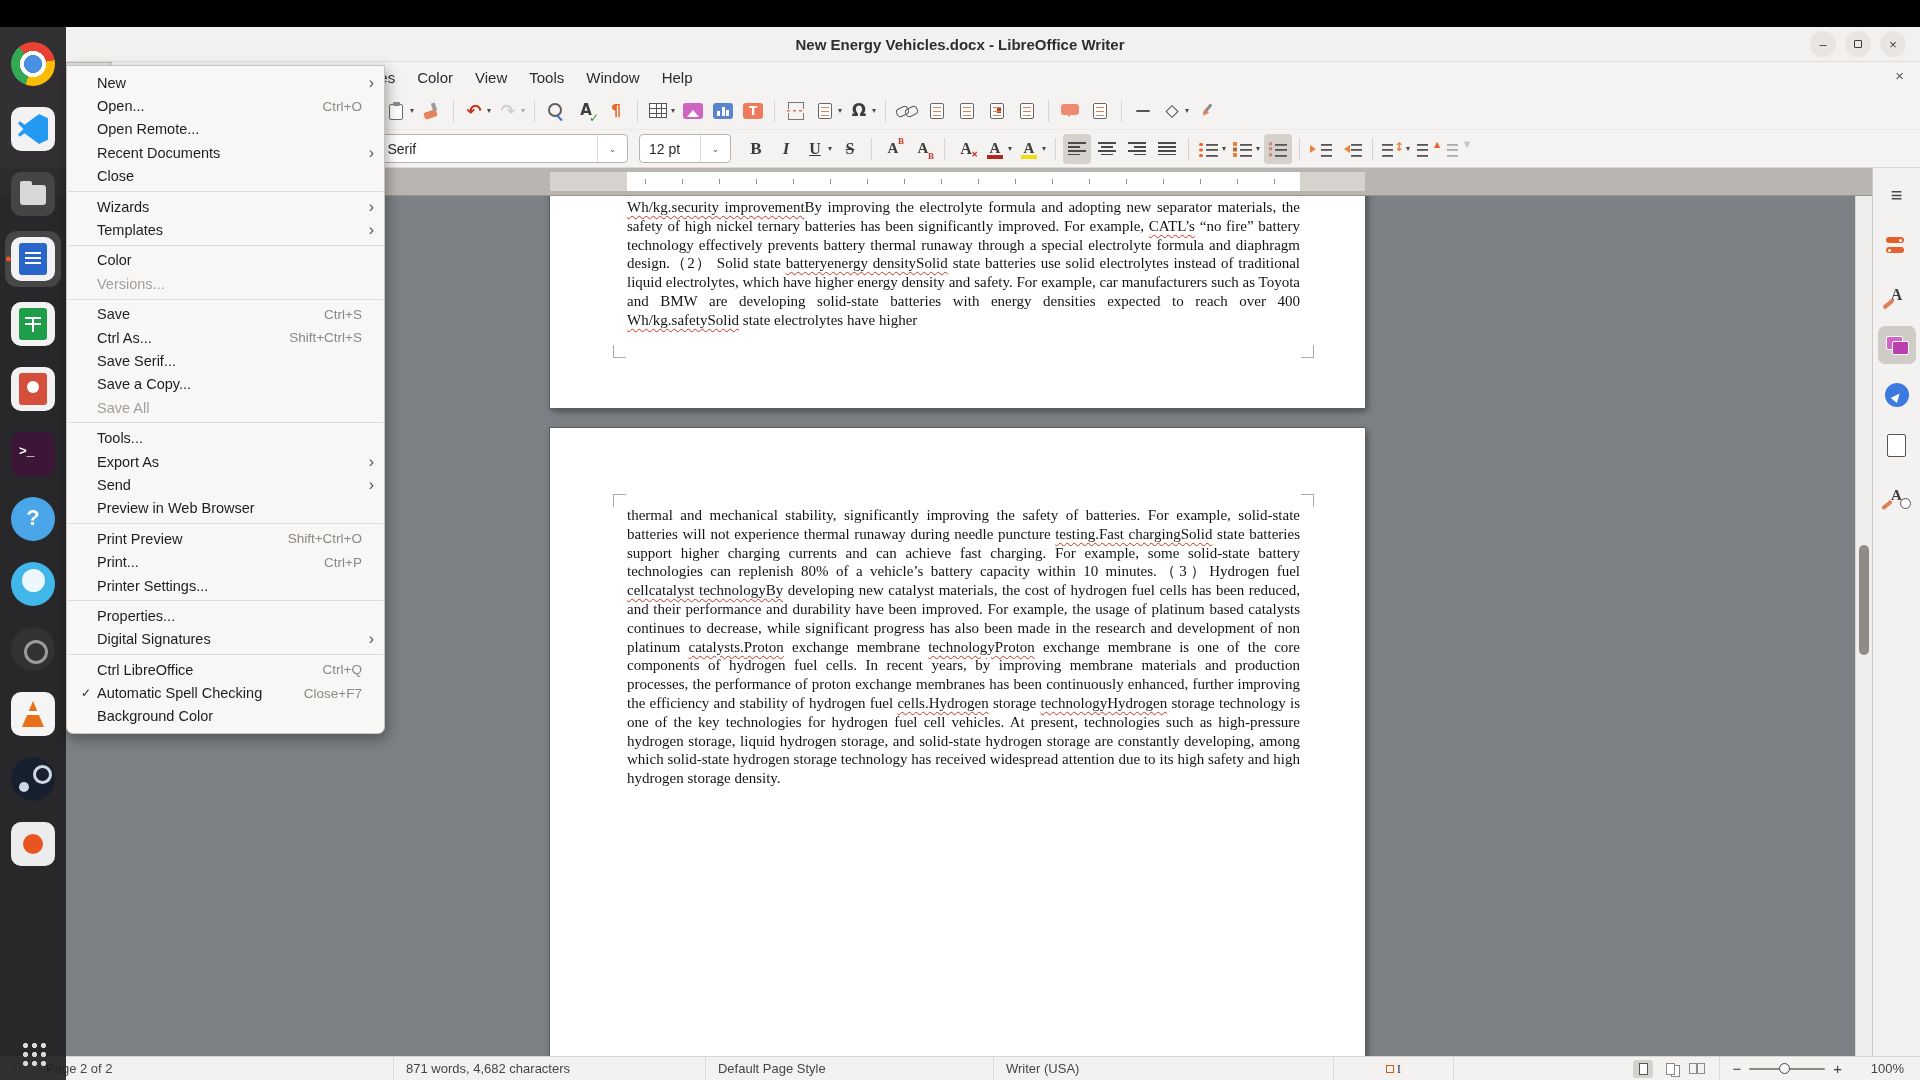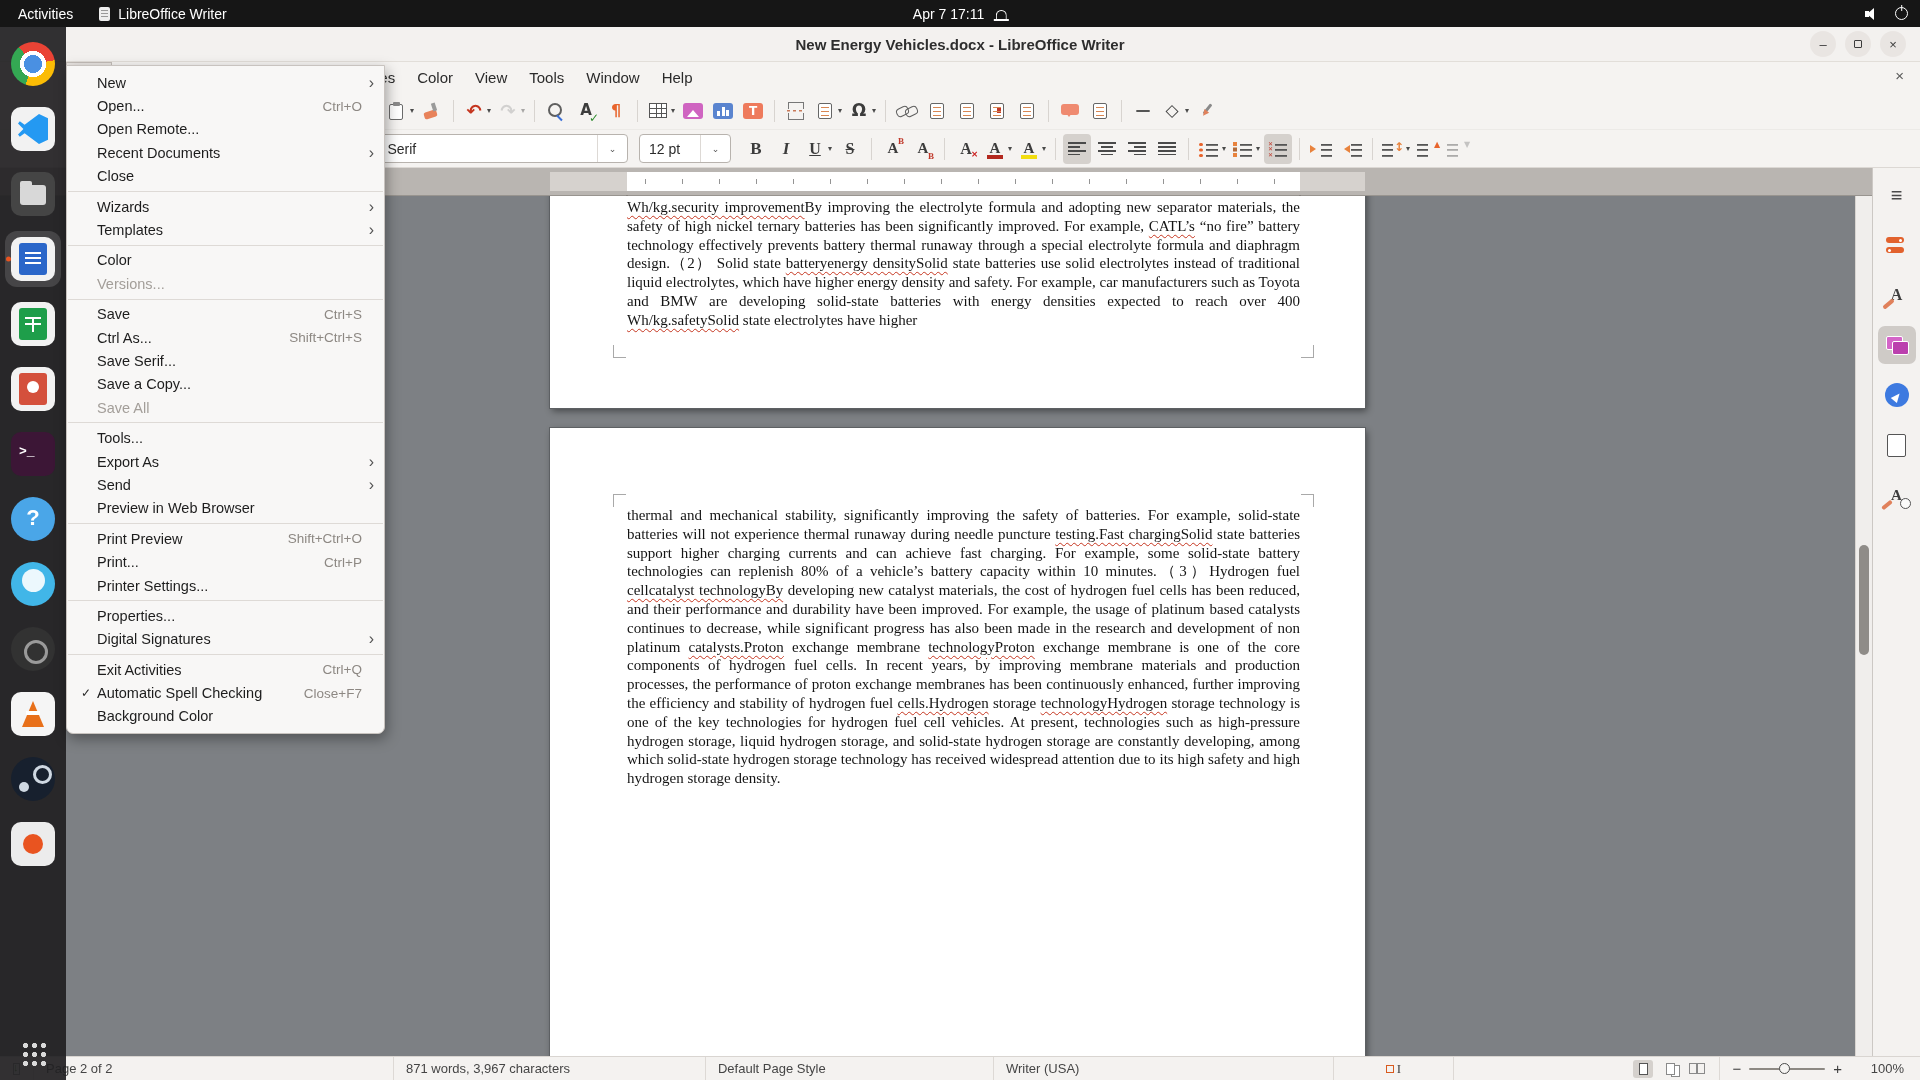--- a/index.html
+++ b/index.html
@@ -232,37 +232,20 @@
   .mi.has-sub .mi-arrow::after{content:"›";font-size:16px;line-height:1}
   .mi.checked .check::after{content:"✓"}
   .mi.disabled .mi-label{color:#a39e99}
   .msep{height:1px;background:#dedad6;margin:3px 1px}
 </style>
 </head>
 <body>
 
 <div class="stage">
 
-  <div class="topbar">
-    <div class="tb-left">
-      <span>Activities</span>
-      <span style="display:flex;align-items:center;gap:8px">
-        <span class="doc-mini"></span>
-        <span>LibreOffice Writer</span>
-      </span>
-    </div>
-    <div class="tb-center">
-      <span>Apr 7 17:11</span>
-      <span class="bell"></span>
-    </div>
-    <div class="tb-right">
-      <span class="spk"></span>
-      <span class="pwr"></span>
-    </div>
-  </div>
 
   <div class="window">
 
     <div class="titlebar">
       <span class="title-text">New Energy Vehicles.docx - LibreOffice Writer</span>
       <div class="win-btns">
         <span class="wbtn">–</span>
         <span class="wbtn">
             <span class="sq"></span>
           </span>
@@ -537,21 +520,21 @@
       </div>
 
     <div class="statusbar">
       <div class="sb-seg" style="padding:0 10px">
           <span class="save-ic"></span>
         </div>
       <div class="sb-seg" style="width:360px">
           <span>Page 2 of 2</span>
         </div>
       <div class="sb-seg" style="flex:1.2">
-          <span>871 words, 3,967 characters</span>
+          <span>871 words, 4,682 characters</span>
         </div>
       <div class="sb-seg" style="flex:1.1">
           <span>Default Page Style</span>
         </div>
       <div class="sb-seg" style="width:340px">
           <span>Writer (USA)</span>
         </div>
       <div class="sb-seg" style="width:120px;justify-content:center">
         <span class="imode">
             <span class="box"></span>
@@ -773,21 +756,21 @@
       </div>
       <div class="mi has-sub">
         <span class="check"></span>
         <span class="mi-label">Digital Signatures</span>
         <span class="mi-short"></span>
         <span class="mi-arrow"></span>
       </div>
       <div class="msep"></div>
       <div class="mi">
         <span class="check"></span>
-        <span class="mi-label">Exit Activities</span>
+        <span class="mi-label">Ctrl LibreOffice</span>
         <span class="mi-short">Ctrl+Q</span>
         <span class="mi-arrow"></span>
       </div>
       <div class="mi checked">
         <span class="check"></span>
         <span class="mi-label">Automatic Spell Checking</span>
         <span class="mi-short">Close+F7</span>
         <span class="mi-arrow"></span>
       </div>
       <div class="mi">

